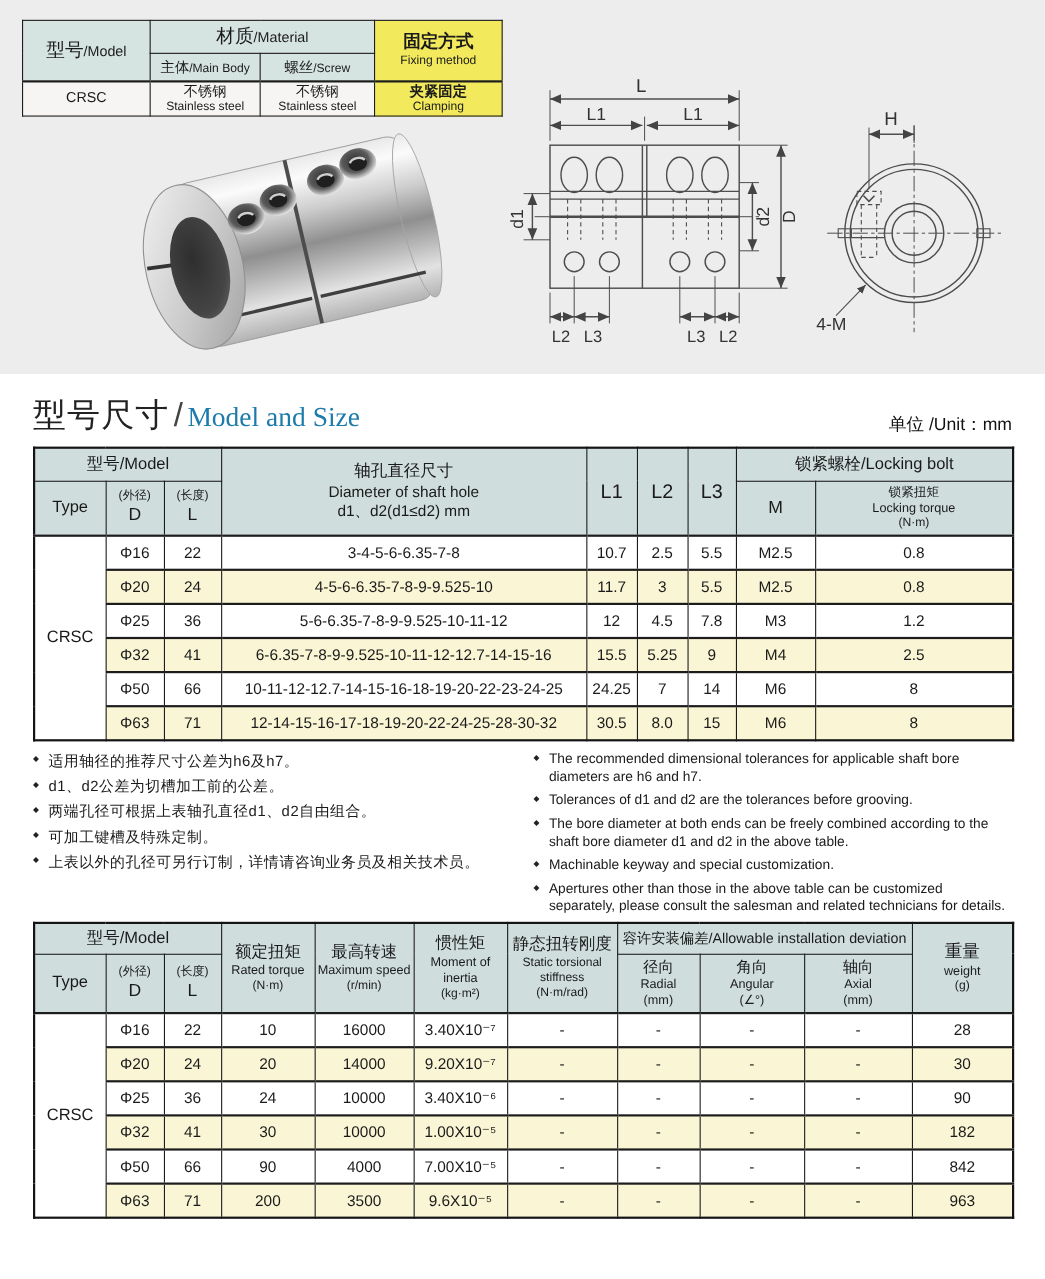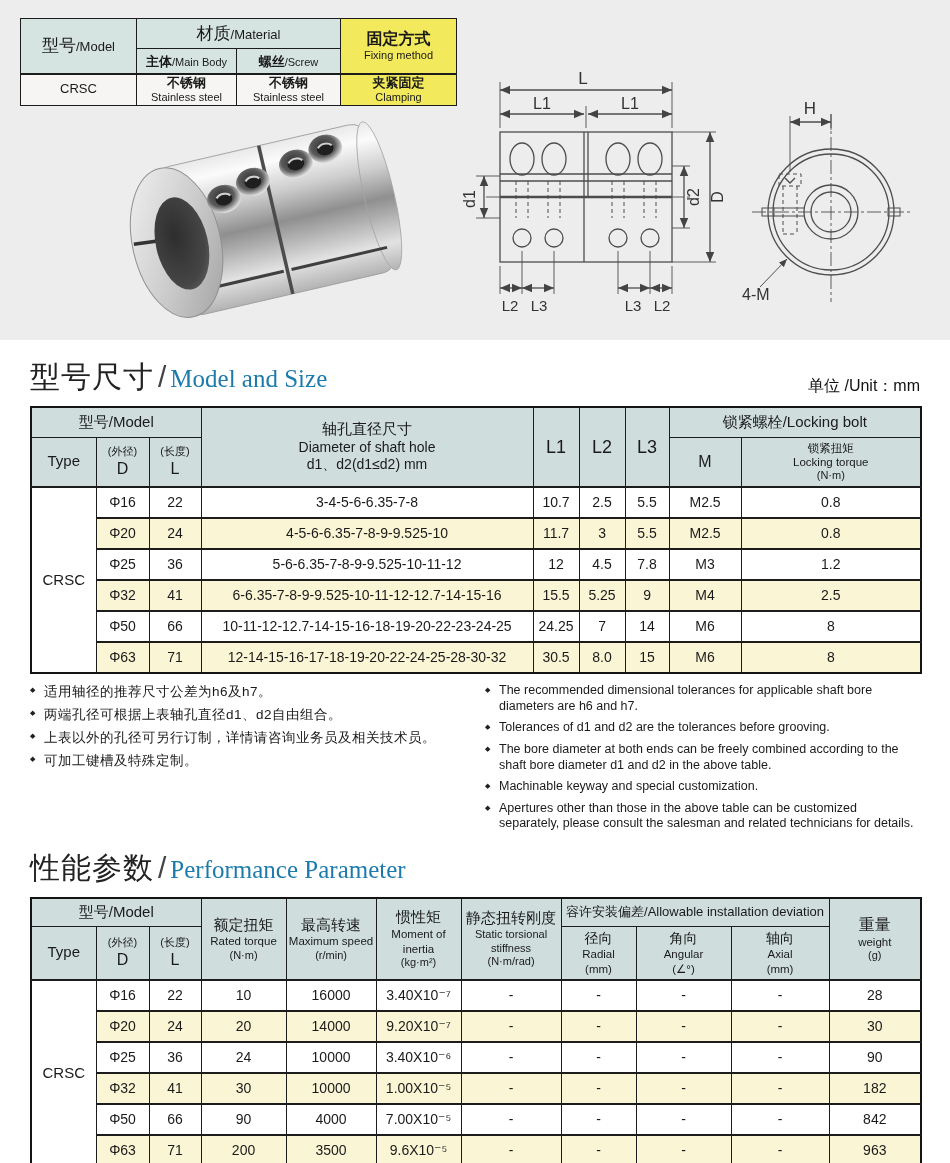--- a/index.html
+++ b/index.html
@@ -8,21 +8,21 @@
   
   .hero{position:absolute;left:0;top:0;width:950px;height:340px;background:#ededed;}
   .spec-table{position:absolute;left:20px;top:18px;border-collapse:collapse;table-layout:fixed;}
   .spec-table td{border:1.5px solid #1c1c1c;text-align:center;vertical-align:middle;padding:0;line-height:1.15;}
   .spec-table .hdr{background:#d5e3e1;}
   .spec-table .yellow{background:#f2ea5c;}
   .spec-table .databg{background:#f6f5f3;}
   .spec-table .thick-top td{border-top-width:2.5px;}
   .cn-big{font-size:17px;}
   .en-mid{font-size:13px;}
-  .cn-mid{font-size:13px;font-weight:bold;}
+  .cn-mid{font-size:13px;}
   .en-sm{font-size:11px;}
   .two-line span{display:block;}
   .photo-wrap{position:absolute;left:82px;top:108px;}
   .drawing-side{position:absolute;left:458px;top:66px;}
   .drawing-end{position:absolute;left:726px;top:84px;}
   svg text{font-family:"Liberation Sans","DejaVu Sans",sans-serif;fill:#333;}
   
   .main{position:absolute;left:30px;top:340px;width:890px;}
   .sec-head{position:relative;margin-top:17px;margin-bottom:5px;height:44px;}
   .sec-title{font-size:30px;letter-spacing:1px;color:#222;}
@@ -403,36 +403,34 @@
           <td>15</td>
           <td>M6</td>
           <td>8</td>
         </tr>
       </tbody>
     </table>
 
     <div class="notes">
       <ul class="notes-cn">
         <li>适用轴径的推荐尺寸公差为h6及h7。</li>
+        <li>d1、d2公差为切槽加工前的公差。</li>
         <li>两端孔径可根据上表轴孔直径d1、d2自由组合。</li>
+        <li>可加工键槽及特殊定制。</li>
         <li>上表以外的孔径可另行订制，详情请咨询业务员及相关技术员。</li>
-        <li>可加工键槽及特殊定制。</li>
       </ul>
       <ul class="notes-en">
         <li>The recommended dimensional tolerances for applicable shaft bore diameters are h6 and h7.</li>
         <li>Tolerances of d1 and d2 are the tolerances before grooving.</li>
         <li>The bore diameter at both ends can be freely combined according to the shaft bore diameter d1 and d2 in the above table.</li>
         <li>Machinable keyway and special customization.</li>
         <li>Apertures other than those in the above table can be customized separately, please consult the salesman and related technicians for details.</li>
       </ul>
     </div>
 
-    <div class="sec-head" style="margin-top:10px;">
-      <span class="sec-title">性能参数</span><span class="sec-div">/</span><span class="sec-title-en">Performance Parameter</span>
-    </div>
 
     <table class="dt">
       <colgroup>
         <col style="width:65px">
           <col style="width:53px">
           <col style="width:52px">
           <col style="width:85px">
           <col style="width:90px">
         <col style="width:85px">
           <col style="width:100px">

